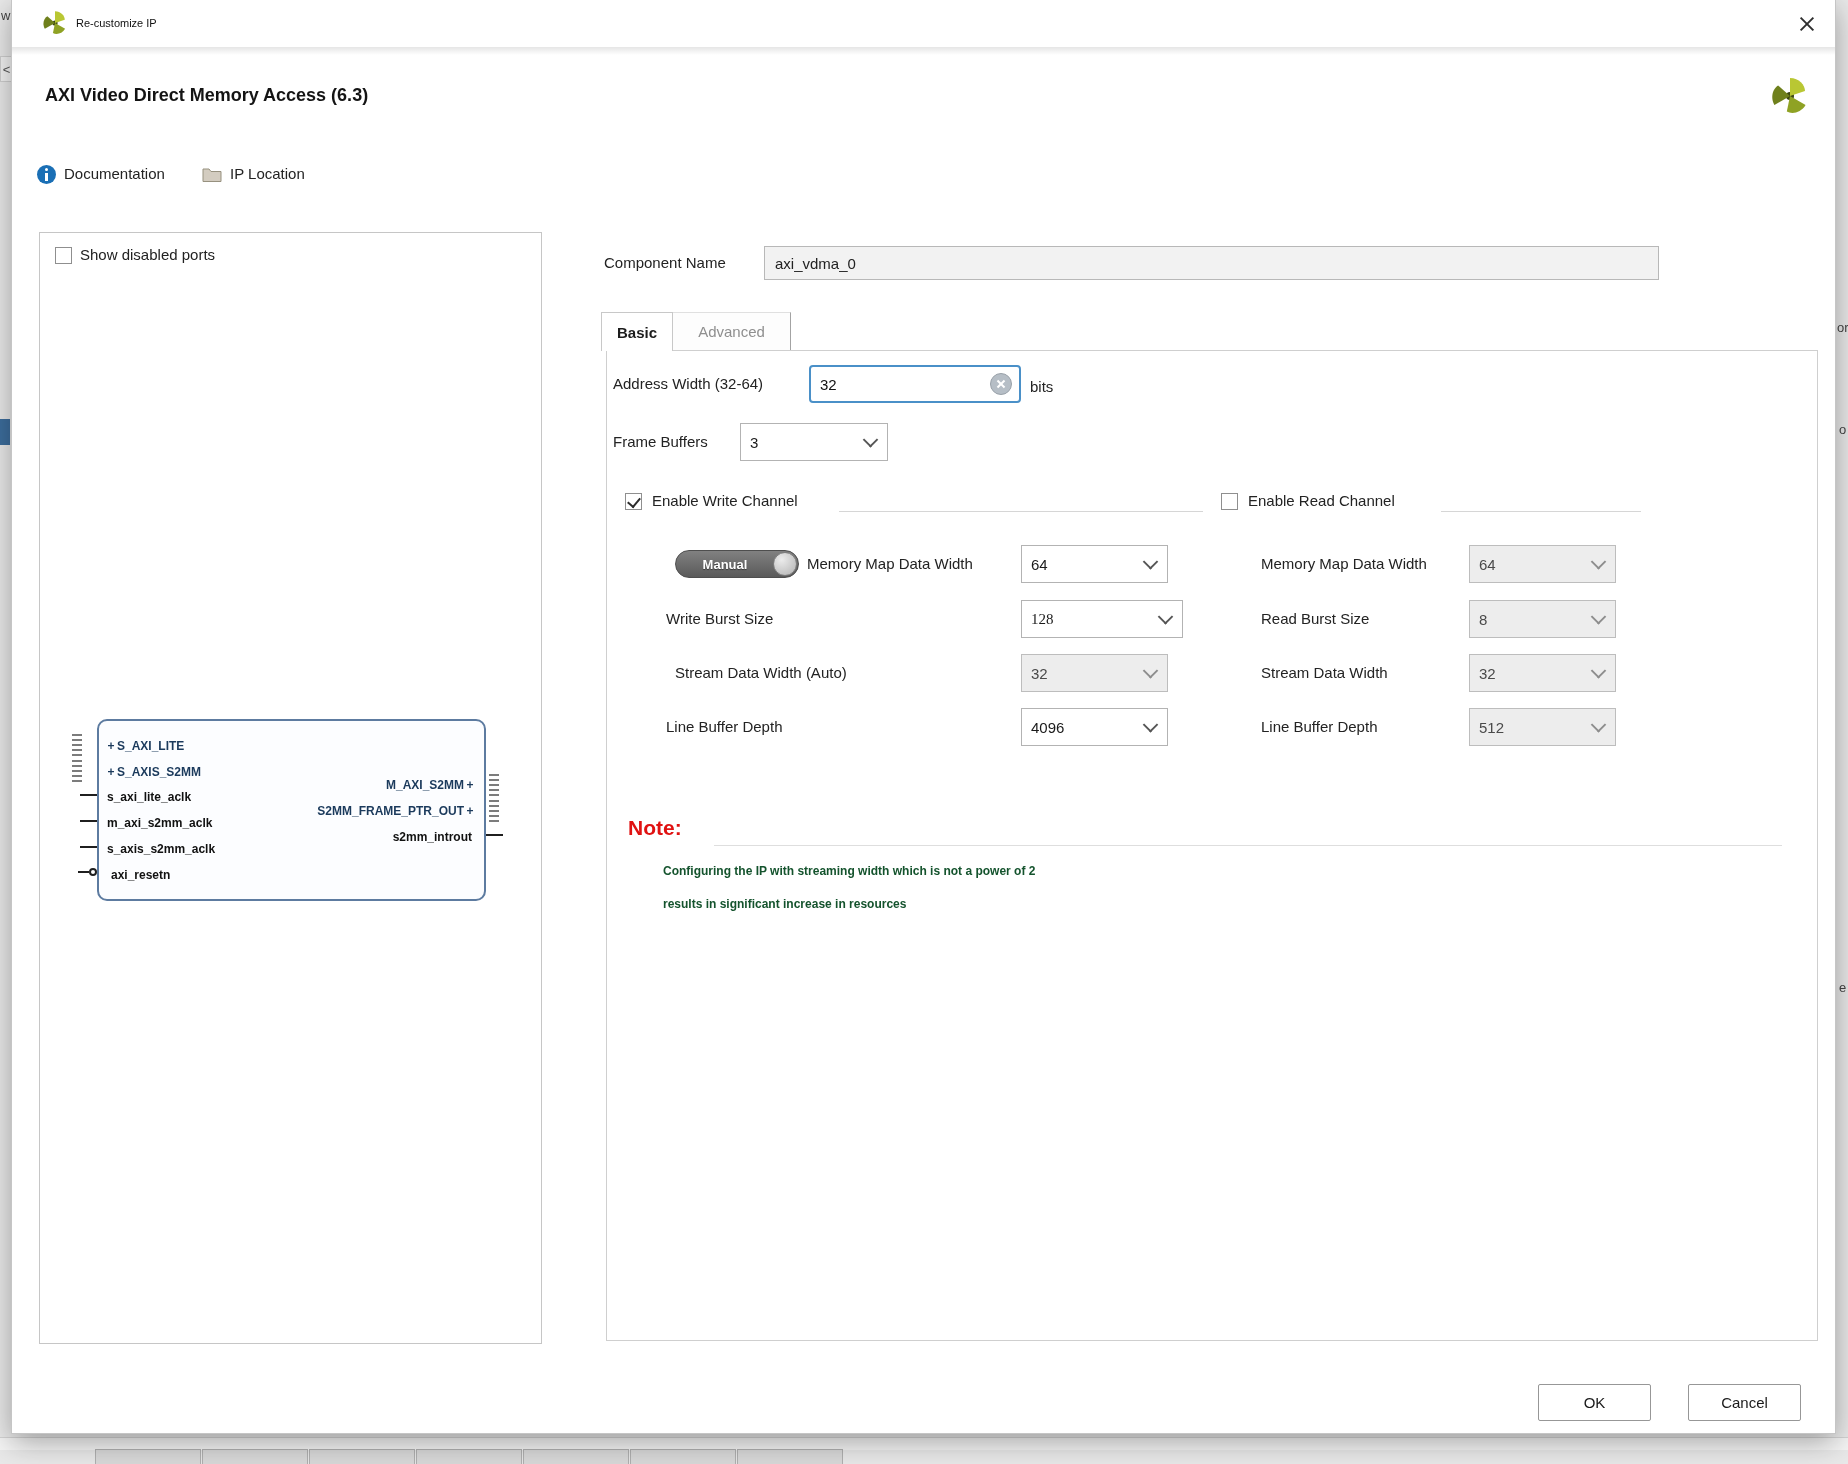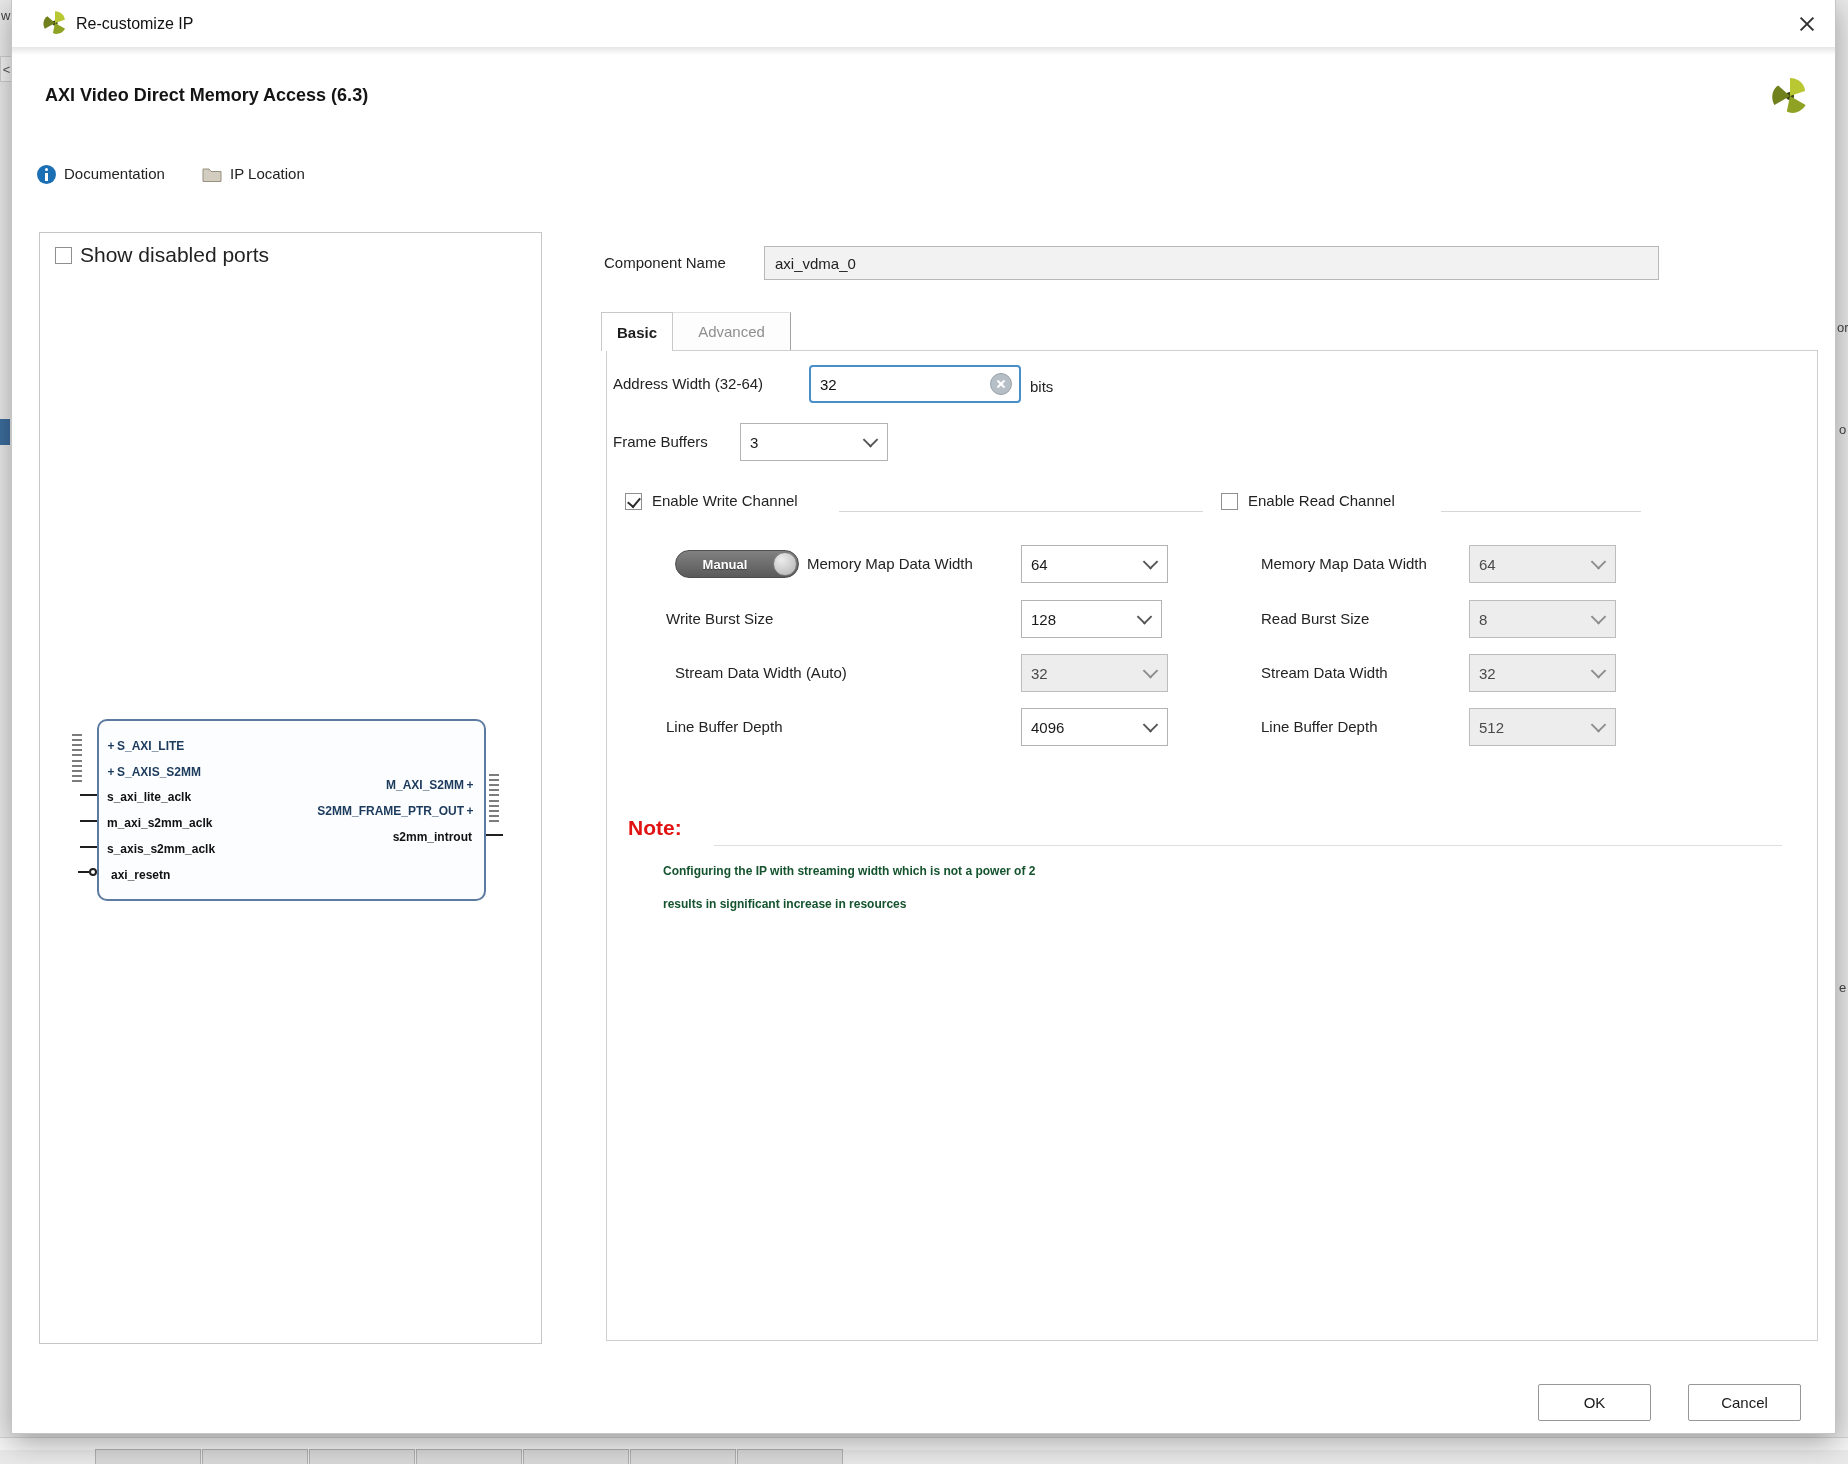--- a/index.html
+++ b/index.html
@@ -15,21 +15,21 @@
   .bg-bottom-band{position:absolute;left:0;top:1437px;width:1848px;height:12px;background:#f4f4f4;border-top:1px solid #d3d3d3;}
   .bg-cells{position:absolute;left:95px;top:1449px;height:15px;display:flex;}
   .bg-cells div{width:104px;height:14px;background:#d9d9d9;border:1px solid #b0b0b0;margin-right:1px;}
 
   
   .dialog{position:absolute;left:12px;top:0;width:1823px;height:1433px;background:#fff;
           box-shadow:0 0 0 1px #c5c5c5, 0 8px 28px rgba(0,0,0,.35);}
   .titlebar{position:absolute;left:0;top:0;width:100%;height:47px;background:#fff;}
   .titlebar-shadow{position:absolute;left:0;top:47px;width:100%;height:8px;
                    background:linear-gradient(rgba(0,0,0,.10),rgba(0,0,0,0));}
-  .title-text{position:absolute;left:64px;top:0;height:47px;line-height:47px;font-size:16px;color:#111;}
+  .title-text{position:absolute;left:64px;top:0;height:47px;line-height:47px;font-size:11px;color:#111;}
   .logo-small{position:absolute;left:30px;top:10px;width:26px;height:26px;}
   .close-btn{position:absolute;right:10px;top:6px;width:36px;height:36px;cursor:pointer;
              display:flex;align-items:center;justify-content:center;}
   .close-x{position:relative;width:18px;height:18px;}
   .close-x::before,.close-x::after{content:"";position:absolute;left:8px;top:0;width:2px;height:18px;background:#2e2e2e;}
   .close-x::before{transform:rotate(45deg);}
   .close-x::after{transform:rotate(-45deg);}
 
   .dlg-header{position:absolute;left:33px;top:85px;font-size:18px;font-weight:bold;color:#141414;}
   .logo-large{position:absolute;left:1758px;top:76px;width:40px;height:40px;}
@@ -37,21 +37,21 @@
   .link-row-label{position:absolute;font-size:15px;color:#232323;height:22px;line-height:22px;}
   .info-icon{position:absolute;left:25px;top:165px;width:19px;height:19px;border-radius:50%;background:#1a6fb5;}
   .info-icon::before{content:"";position:absolute;left:8px;top:3px;width:3px;height:3px;border-radius:50%;background:#fff;}
   .info-icon::after{content:"";position:absolute;left:8px;top:8px;width:3px;height:8px;background:#fff;}
 
   
   .left-panel{position:absolute;left:27px;top:232px;width:501px;height:1110px;background:#fff;border:1px solid #c6c6c6;}
   .checkbox{position:absolute;width:17px;height:17px;background:#fff;border:1px solid #8f8f8f;box-sizing:border-box;}
   .checkbox.checked::after{content:"";position:absolute;left:4px;top:1px;width:6px;height:10px;
                            border-right:2px solid #2b2b2b;border-bottom:2px solid #2b2b2b;transform:rotate(40deg);}
-  .cb-label{position:absolute;font-size:21px;color:#222;height:22px;line-height:22px;}
+  .cb-label{position:absolute;font-size:15px;color:#222;height:22px;line-height:22px;}
 
   .ip-block{position:absolute;left:85px;top:719px;width:389px;height:182px;background:#fcfdff;
             border:2px solid #5d7ba0;border-radius:10px;box-sizing:border-box;}
   .port{position:absolute;font-size:12px;font-weight:bold;height:18px;line-height:18px;display:flex;align-items:center;}
   .port .plus{width:12px;text-align:center;color:#1b3a5c;}
   .port .plus::before{content:"+";}
   .port.iface{color:#1b3a5c;}
   .port.sig{color:#111;}
   .stub-line{position:absolute;height:2px;background:#1f1f1f;}
   .stub-circle{position:absolute;width:8px;height:8px;border:2px solid #1f1f1f;border-radius:50%;background:#fff;box-sizing:border-box;}
@@ -275,21 +275,21 @@
       <span class="tlabel">Manual</span>
       <span class="knob"></span>
     </div>
     <span class="form-label" style="left:795px;top:553px;">Memory Map Data Width</span>
     <div class="combo" style="left:1009px;top:545px;width:147px;">
       <span>64</span>
       <span class="chev"></span>
     </div>
 
     <span class="form-label" style="left:654px;top:608px;">Write Burst Size</span>
-    <div class="combo" style="left:1009px;top:600px;width:141px;">
+    <div class="combo" style="left:1009px;top:600px;width:162px;font-family:Liberation Serif, serif;">
       <span>128</span>
       <span class="chev"></span>
     </div>
 
     <span class="form-label" style="left:663px;top:662px;">Stream Data Width (Auto)</span>
     <div class="combo disabled" style="left:1009px;top:654px;width:147px;">
       <span>32</span>
       <span class="chev"></span>
     </div>
 

